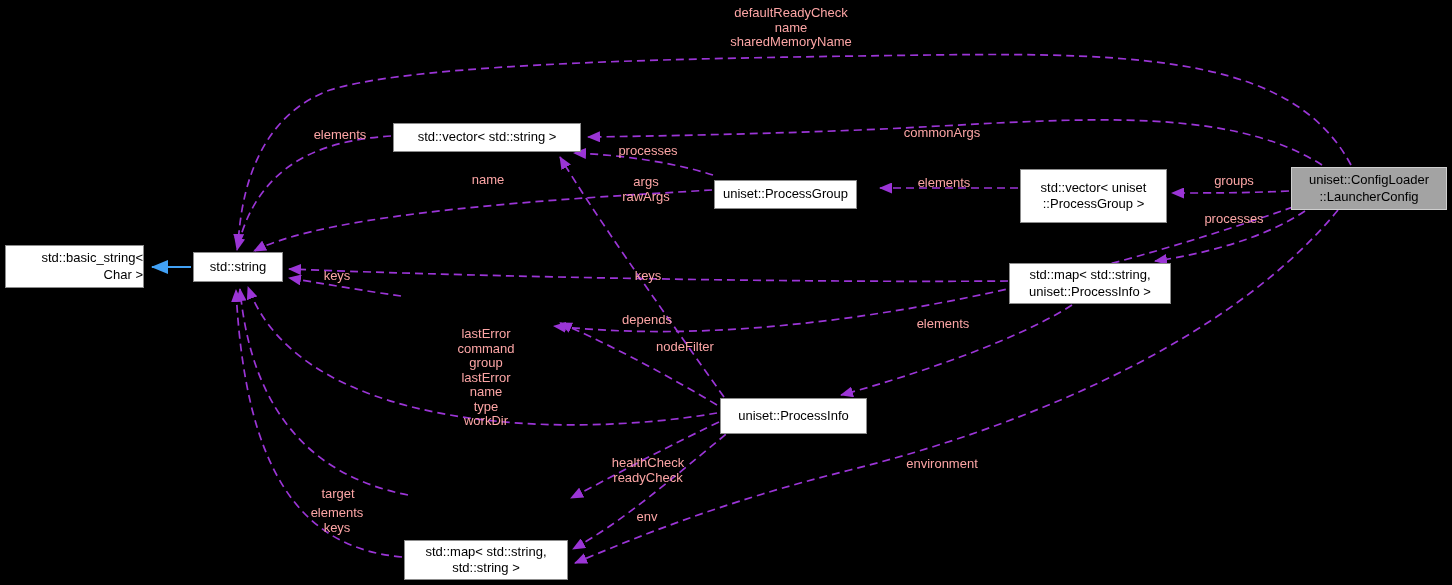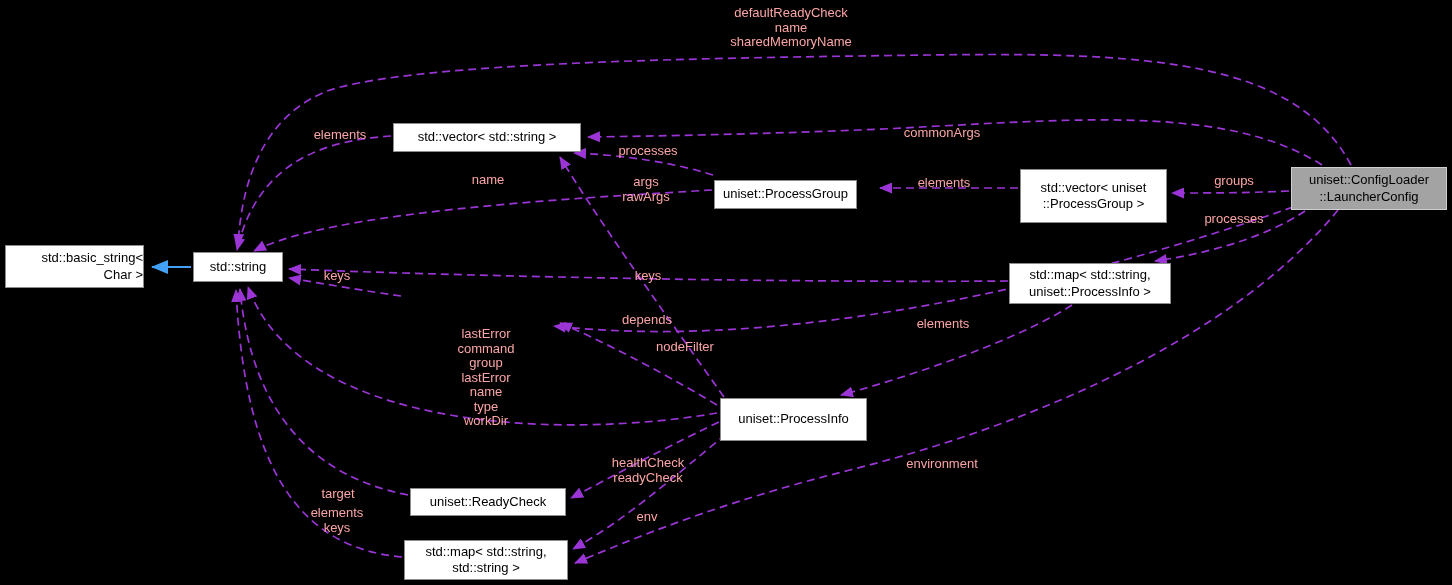--- a/index.html
+++ b/index.html
@@ -88,27 +88,24 @@
   <div class="node highlight" style="left:1291px; top:167px; width:156px; height:43px;">
     <span>uniset::ConfigLoader</span>
     <span>::LauncherConfig</span>
   </div>
 
   <div class="node" style="left:1009px; top:263px; width:162px; height:41px;">
     <span>std::map&lt; std::string,</span>
     <span>uniset::ProcessInfo &gt;</span>
   </div>
 
-  <div class="node" style="left:720px; top:398px; width:147px; height:43px;">
+  <div class="node" style="left:720px; top:398px; width:147px; height:36px;">
     <span>uniset::ProcessInfo</span>
   </div>
 
-  <div class="node" style="left:410px; top:488px; width:156px; height:28px;">
-    <span>uniset::ReadyCheck</span>
-  </div>
 
   <div class="node" style="left:404px; top:540px; width:164px; height:40px;">
     <span>std::map&lt; std::string,</span>
     <span>std::string &gt;</span>
   </div>
 
   <div class="elabel" style="left:791px; top:28px;">
     <span>defaultReadyCheck</span>
     <span>name</span>
     <span>sharedMemoryName</span>

